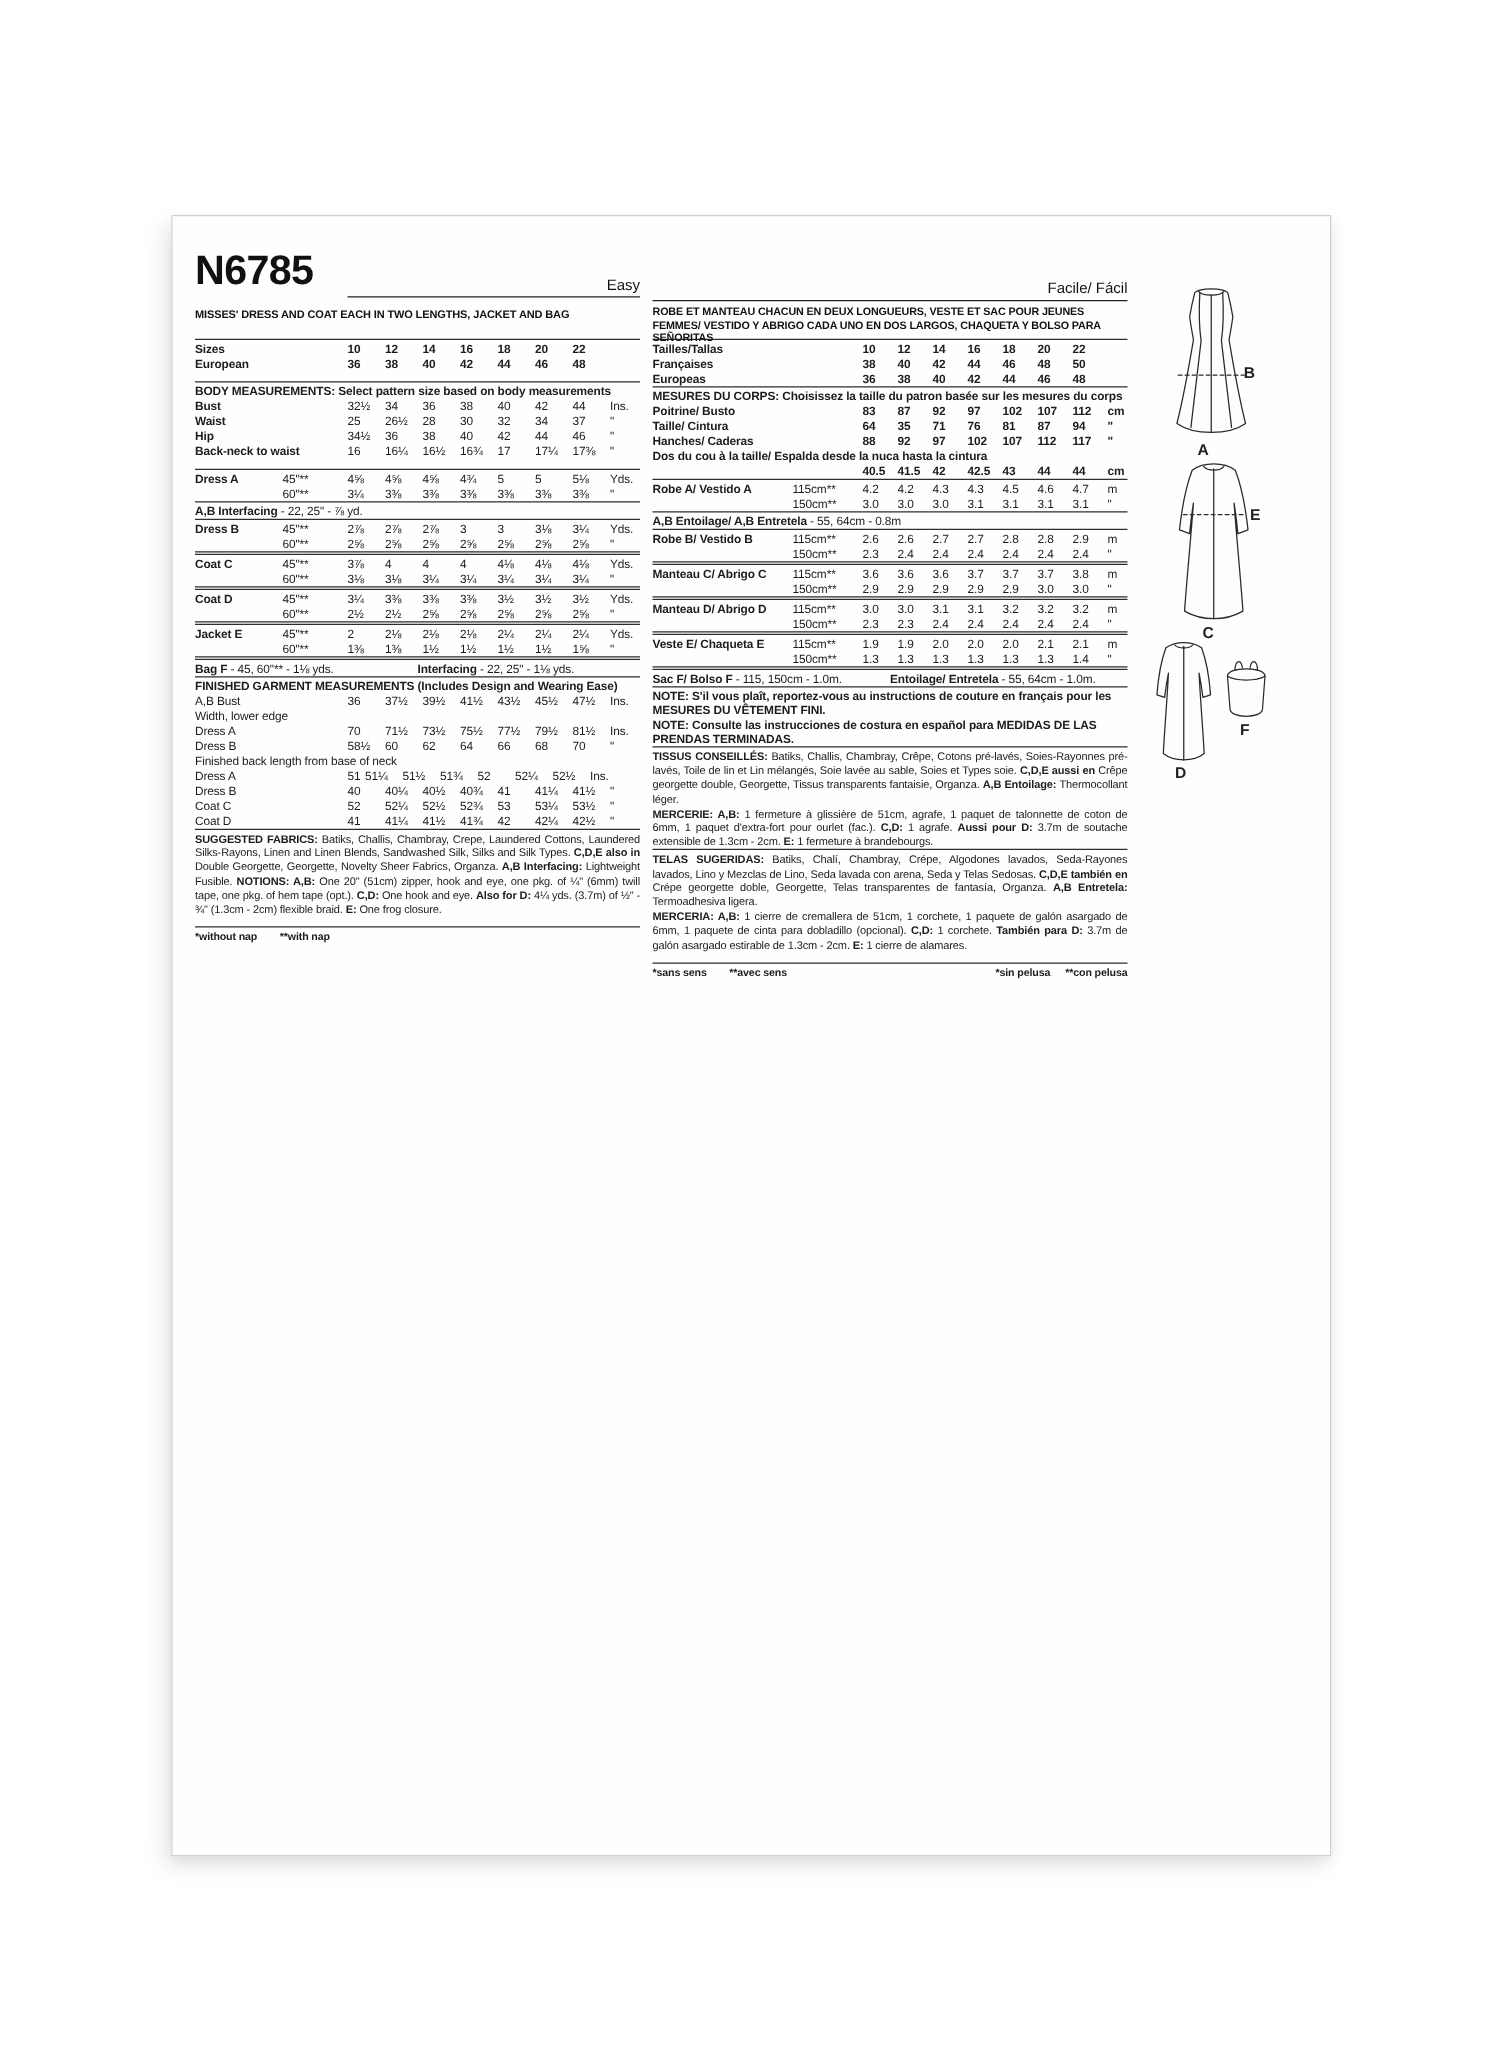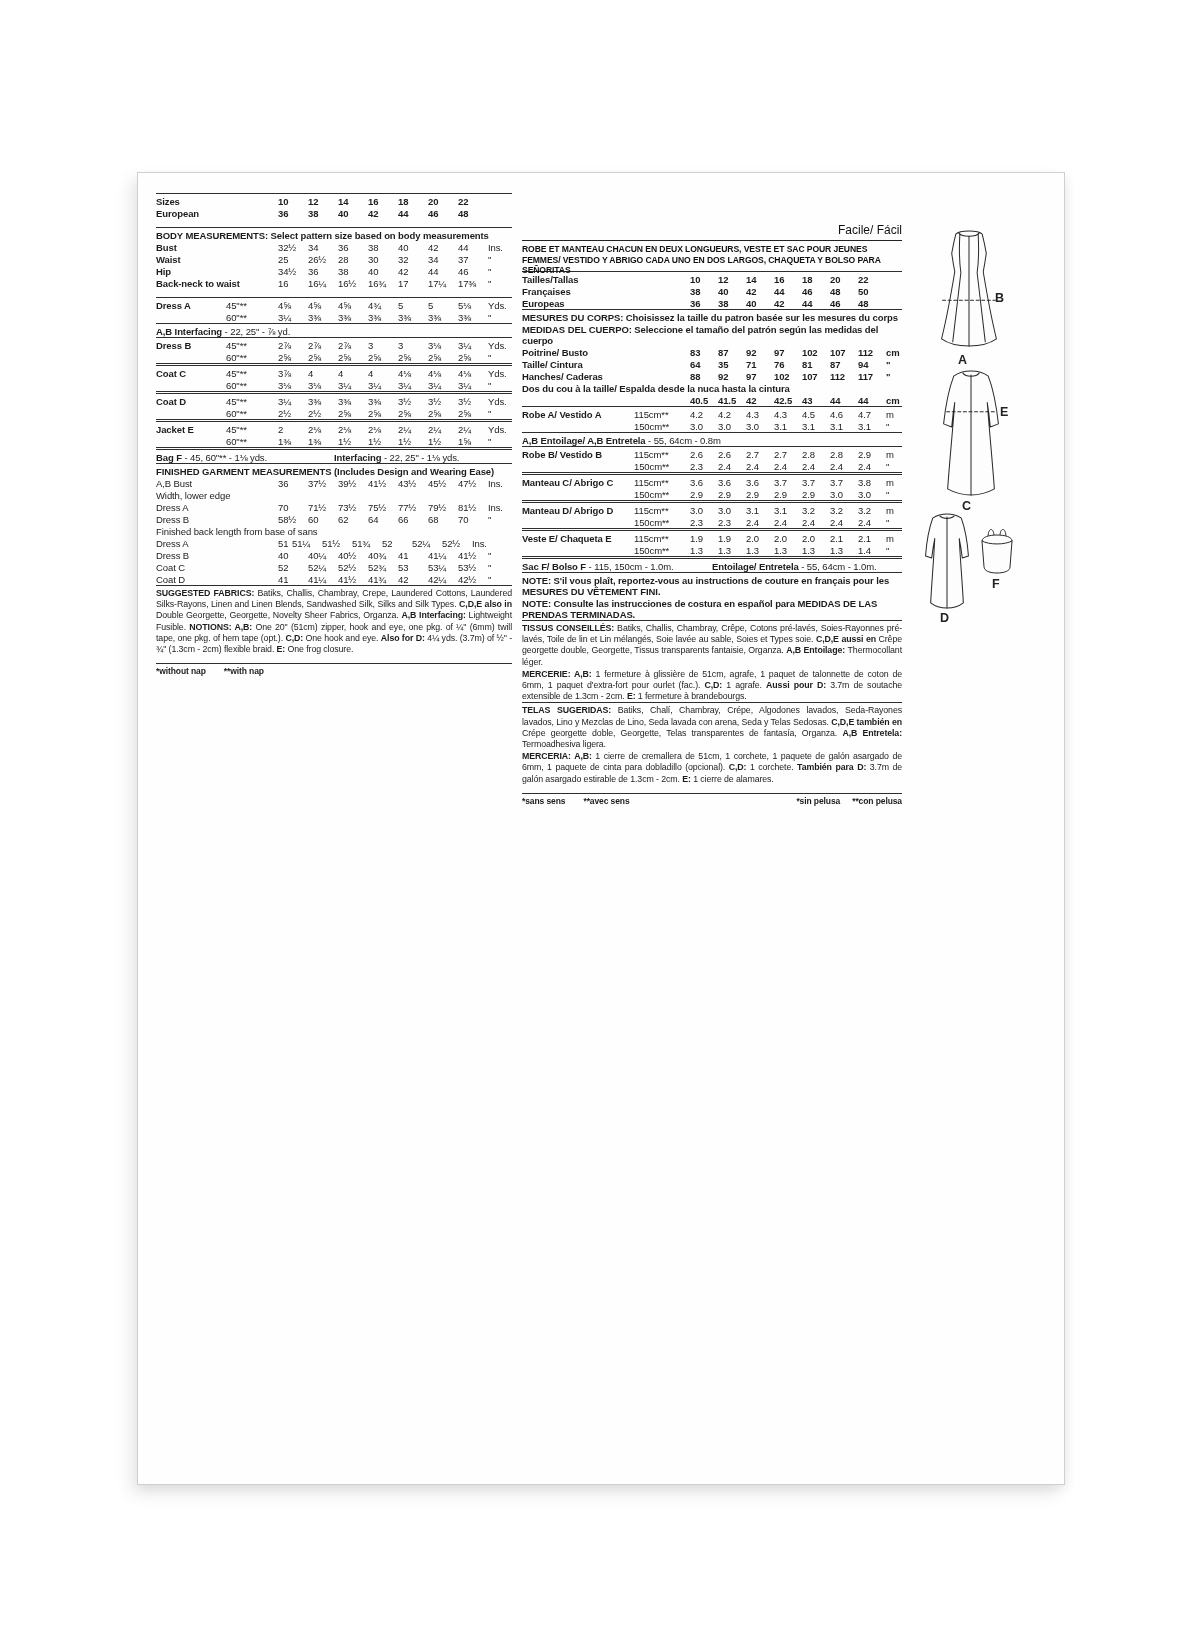--- a/index.html
+++ b/index.html
@@ -46,20 +46,26 @@
   .sk .fillw{fill:#fdfdfd;}
   .sk-label{position:absolute;font-size:12.5px;font-weight:700;color:#222;}
 </style>
 </head>
 <body>
 
 <div class="canvas">
   <div class="page">
 
     <div class="col" id="leftcol">
+      <div class="chdr">
+        <span class="pattern-number">N6785</span>
+        <span class="hline"></span>
+        <span class="easy">Easy</span>
+        <span class="subtitle">MISSES' DRESS AND COAT EACH IN TWO LENGTHS, JACKET AND BAG</span>
+      </div>
       <div>
           <div class="trow rt b">
             <div class="tcell c0" style="width: 70px;">Sizes</div>
             <div class="tcell c1" style="width: 52px;"></div>
             <div class="tcell c2" style="width: 30px;">10</div>
             <div class="tcell c3" style="width: 30px;">12</div>
             <div class="tcell c4" style="width: 30px;">14</div>
             <div class="tcell c5" style="width: 30px;">16</div>
             <div class="tcell c6" style="width: 30px;">18</div>
             <div class="tcell c7" style="width: 30px;">20</div>
@@ -292,21 +298,21 @@
             <div class="tcell c2" style="width: 30px;">58½</div>
             <div class="tcell c3" style="width: 30px;">60</div>
             <div class="tcell c4" style="width: 30px;">62</div>
             <div class="tcell c5" style="width: 30px;">64</div>
             <div class="tcell c6" style="width: 30px;">66</div>
             <div class="tcell c7" style="width: 30px;">68</div>
             <div class="tcell c8" style="width: 30px;">70</div>
             <div class="tcell c9" style="width: 23px;">"</div>
           </div>
           <div class="trow">
-            <div class="tspan"><span>Finished back length from base of sans</span></div>
+            <div class="tspan"><span>Finished back length from base of neck</span></div>
           </div>
           <div class="trow">
             <div class="tcell c0" style="width: 70px;">Dress A</div>
             <div class="tcell c1" style="width: 52px;"></div>
             <div class="tcell c2" style="width: 14px;">51</div>
             <div class="tcell c3" style="width: 30px;">51¼</div>
             <div class="tcell c4" style="width: 30px;">51½</div>
             <div class="tcell c5" style="width: 30px;">51¾</div>
             <div class="tcell c6" style="width: 30px;">52</div>
             <div class="tcell c7" style="width: 30px;">52¼</div>
@@ -396,23 +402,20 @@
             <div class="tcell c3" style="width: 28px;">38</div>
             <div class="tcell c4" style="width: 28px;">40</div>
             <div class="tcell c5" style="width: 28px;">42</div>
             <div class="tcell c6" style="width: 28px;">44</div>
             <div class="tcell c7" style="width: 28px;">46</div>
             <div class="tcell c8" style="width: 28px;">48</div>
             <div class="tcell c9" style="width: 16px;"></div>
           </div>
           <div class="trow rt">
             <div class="tspan"><b>MESURES DU CORPS: Choisissez la taille du patron basée sur les mesures du corps</b></div>
-          </div>
-          <div class="trow">
-            <div class="tspan"><b>MEDIDAS DEL CUERPO: Seleccione el tamaño del patrón según las medidas del cuerpo</b></div>
           </div>
           <div class="trow bv">
             <div class="tcell c0" style="width: 112px;">Poitrine/ Busto</div>
             <div class="tcell c1" style="width: 56px;"></div>
             <div class="tcell c2" style="width: 28px;">83</div>
             <div class="tcell c3" style="width: 28px;">87</div>
             <div class="tcell c4" style="width: 28px;">92</div>
             <div class="tcell c5" style="width: 28px;">97</div>
             <div class="tcell c6" style="width: 28px;">102</div>
             <div class="tcell c7" style="width: 28px;">107</div>

